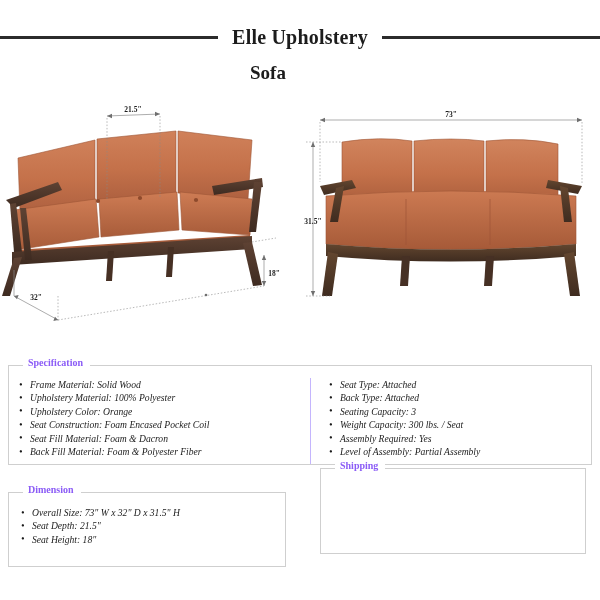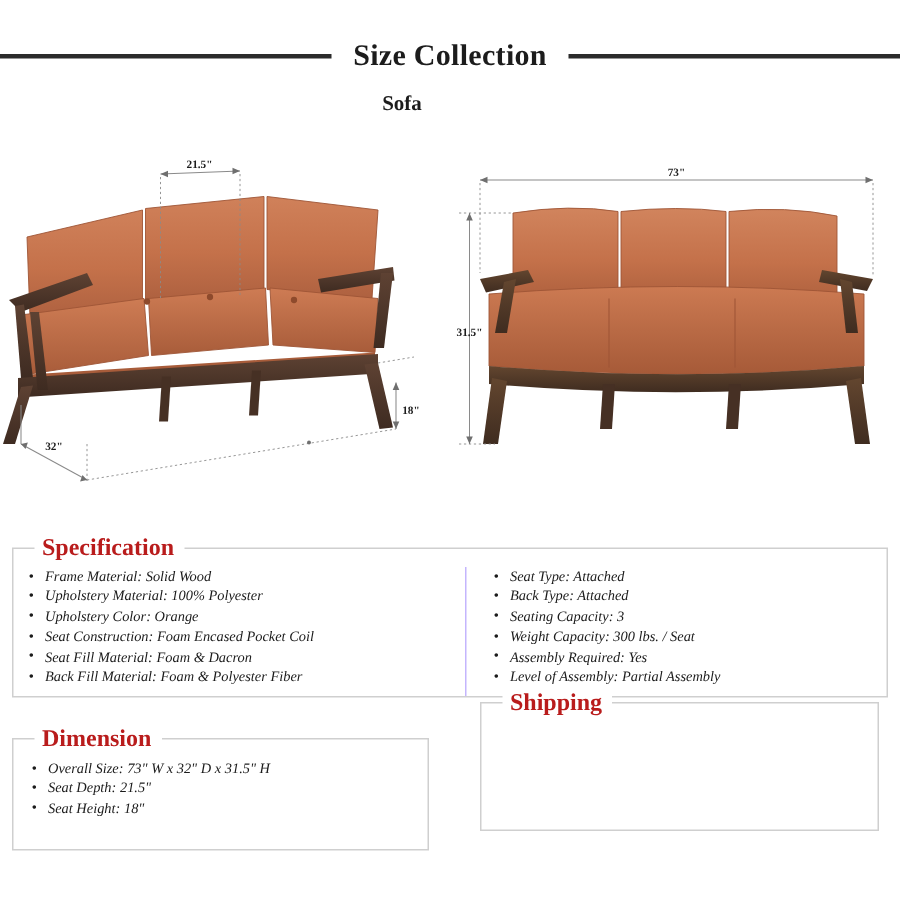--- a/index.html
+++ b/index.html
@@ -38,21 +38,21 @@
     letter-spacing: 0.2px;
     white-space: nowrap;
     color: #1c1c1c;
   }
   .subtitle {
     position: absolute;
     top: 62px;
     left: 0;
     width: 536px;
     text-align: center;
-    font-size: 14px;
+    font-size: 19px;
     font-weight: bold;
     color: #1c1c1c;
   }
 
   
   .illustrations {
     position: absolute;
     top: 100px;
     left: 0;
     width: 600px;
@@ -80,23 +80,23 @@
     position: absolute;
     border: 1px solid #cfcfcf;
     box-sizing: border-box;
   }
   .section-legend {
     position: absolute;
     top: -9px;
     left: 14px;
     background: #ffffff;
     padding: 0 7px 0 5px;
-    font-size: 16px;
+    font-size: 10px;
     font-weight: bold;
-    color: #b91c1c;
+    color: #8b5cf6;
     white-space: nowrap;
   }
   .spec-section {
     left: 8px;
     top: 365px;
     width: 584px;
     height: 100px;
   }
   .dim-section {
     left: 8px;
@@ -148,21 +148,21 @@
   }
   .box-body {
     padding: 13px 0 0 12px;
   }
 </style>
 </head>
 <body>
 
 <div class="header">
   <div class="rule"></div>
-  <div class="title">Size Collection</div>
+  <div class="title">Elle Upholstery</div>
   <div class="rule"></div>
 </div>
 <div class="subtitle">Sofa</div>
 
 <div class="illustrations">
 
   <div class="view view-left">
     <svg width="300" height="250" viewBox="0 0 300 250" xmlns="http://www.w3.org/2000/svg">
       <defs>
         <linearGradient id="fabA" x1="0" y1="0" x2="0" y2="1">

